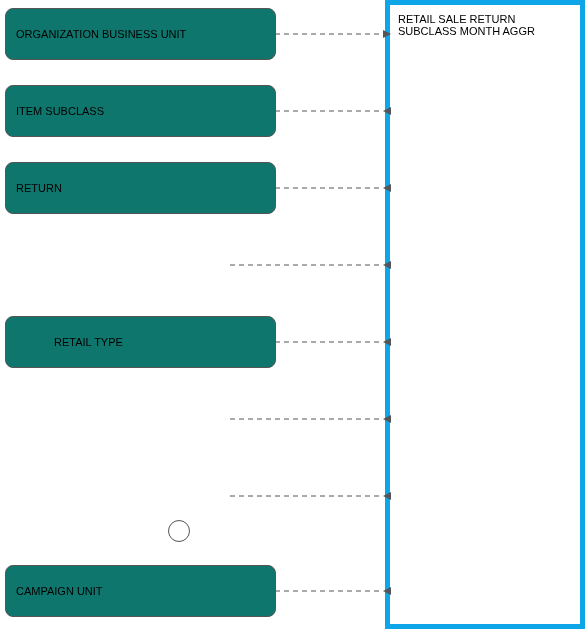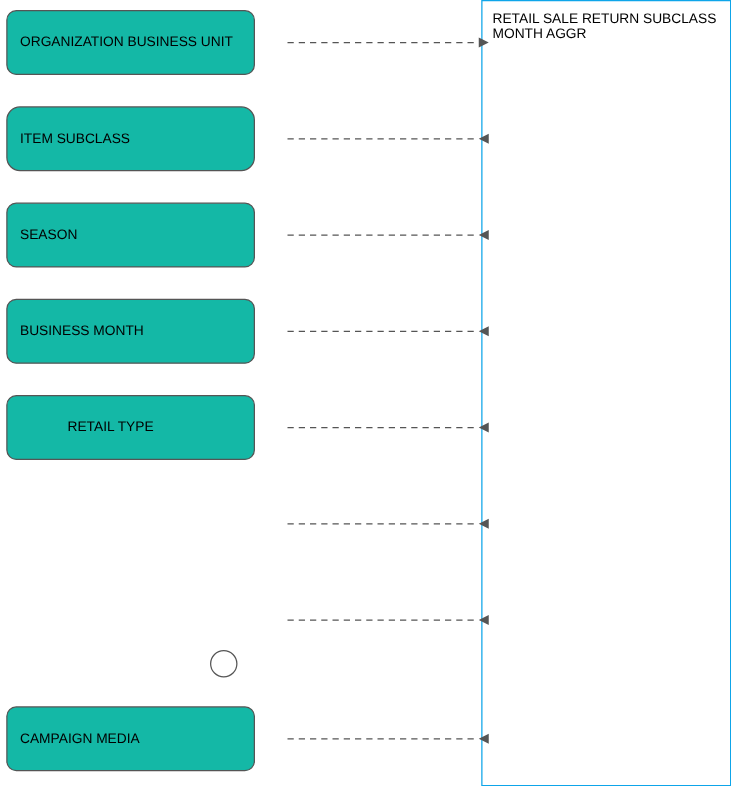--- a/index.html
+++ b/index.html
@@ -19,39 +19,39 @@
 
     .diagram-container {
       width: 585px;
       height: 629px;
       position: relative;
     }
 
     .node-box {
       position: absolute;
       left: 5px;
-      width: 199px;
+      width: 271px;
       height: 52px;
       border: 1px solid #555;
       border-radius: 8px;
       display: flex;
       align-items: center;
       padding-left: 10px;
       font-size: 11px;
       color: #000;
-      background: #14b8a6;
+      background: #0f766e;
     }
 
     .right-box {
       position: absolute;
       right: 0px;
       top: 0px;
       width: 200px;
       height: 629px;
-      border: 1px solid #0ea5e9;
+      border: 5px solid #0ea5e9;
       display: flex;
       flex-direction: column;
       padding: 8px;
       font-size: 11px;
       color: #000;
       background: #fff;
     }
 
     
     .svg-overlay {
@@ -107,37 +107,34 @@
     <polygon points="391,492 383,496 391,500" fill="#555"></polygon>
 
     <line x1="230" y1="591" x2="383" y2="591" stroke="#555" stroke-width="1" stroke-dasharray="5,4"></line>
     <polygon points="391,587 383,591 391,595" fill="#555"></polygon>
   </svg>
 
   <div class="node-box" style="top: 8px;">
     <span>ORGANIZATION BUSINESS UNIT</span>
   </div>
 
-  <div class="node-box" style="top: 85px; border-radius: 11px;">
+  <div class="node-box" style="top: 85px;">
     <span>ITEM SUBCLASS</span>
   </div>
 
   <div class="node-box" style="top: 162px;">
-    <span>SEASON</span>
+    <span>RETURN</span>
   </div>
 
-  <div class="node-box" style="top: 239px;">
-    <span>BUSINESS MONTH</span>
-  </div>
 
   <div class="node-box" style="top: 316px; padding-left: 48px;">
     <span>RETAIL TYPE</span>
   </div>
 
 
 
   <div class="circle-connector" style="top: 520px;"></div>
 
   <div class="node-box" style="top: 565px;">
-    <span>CAMPAIGN MEDIA</span>
+    <span>CAMPAIGN UNIT</span>
   </div>
 
 </div>
 
 </body></html>

